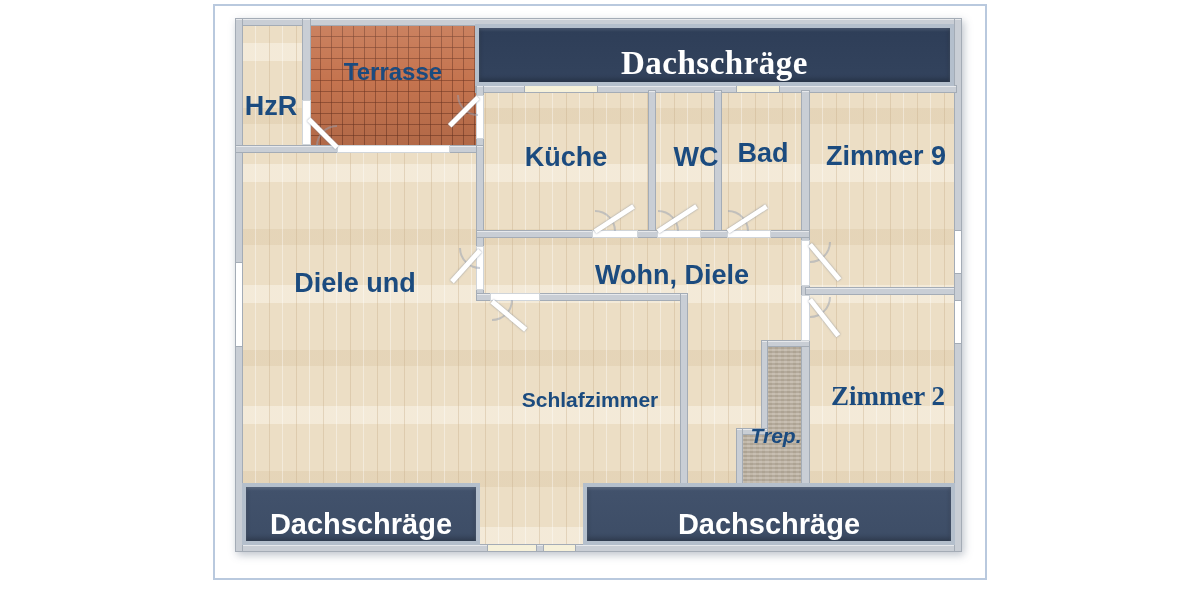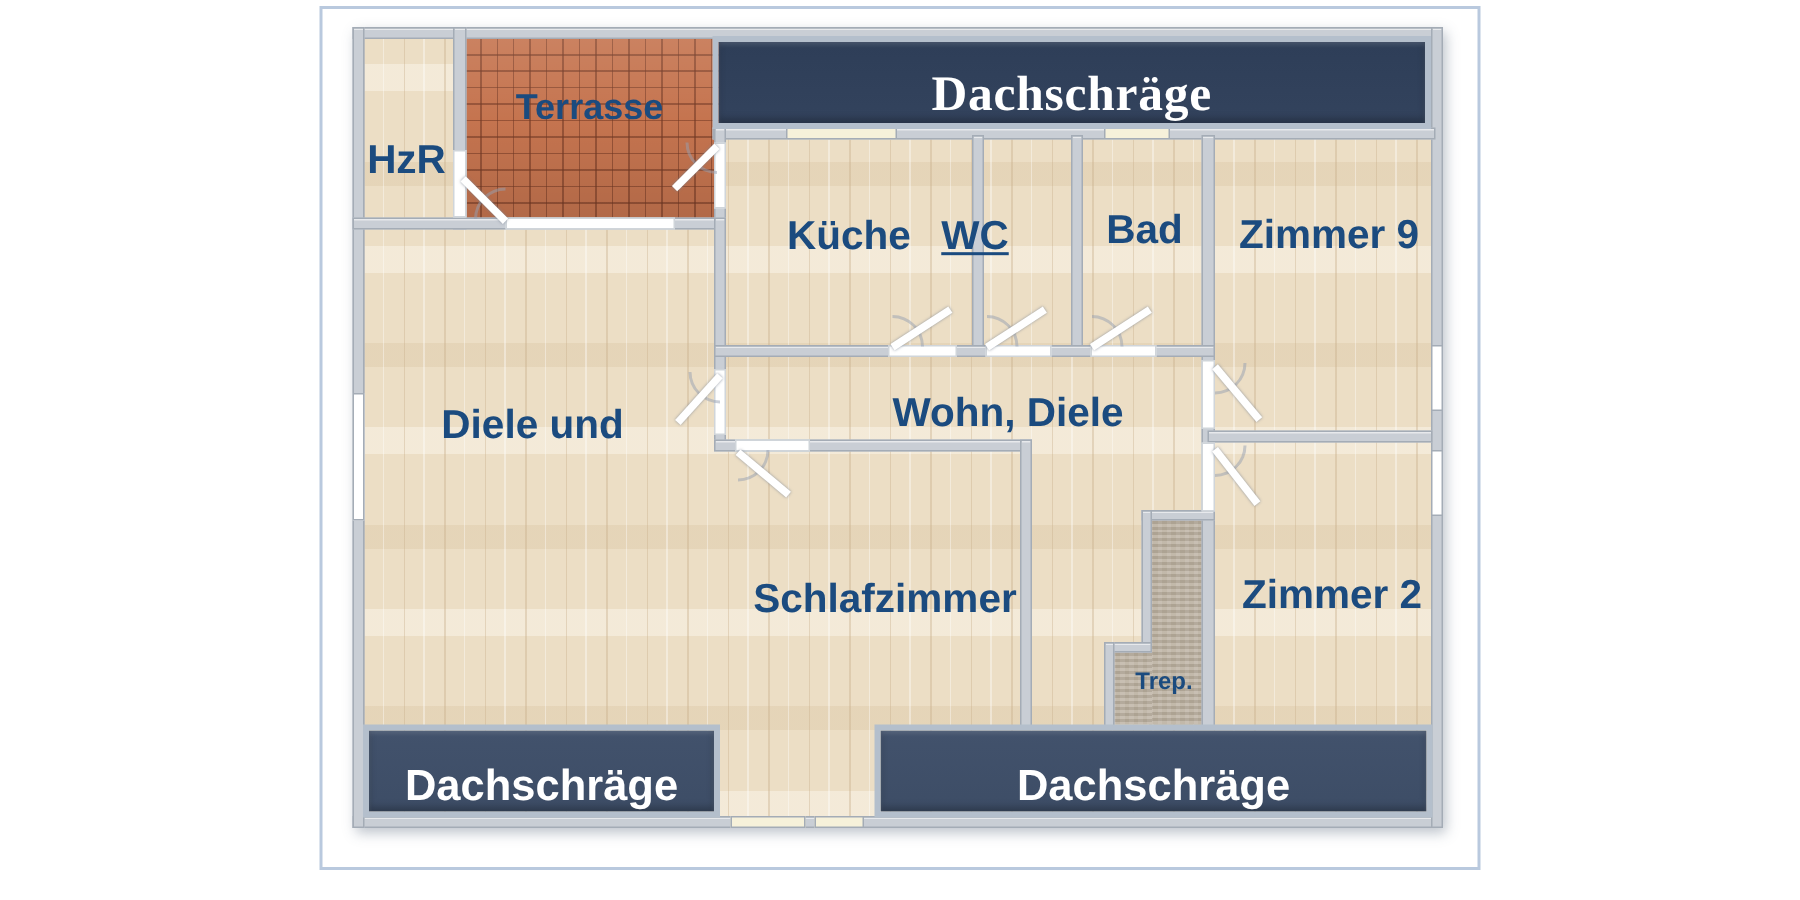--- a/index.html
+++ b/index.html
@@ -135,24 +135,24 @@
   <div class="leaf" style="left:658px;top:229px;width:46px;transform:rotate(-33deg);"></div>
   <div class="leaf" style="left:728px;top:229px;width:46px;transform:rotate(-33deg);"></div>
   <div class="leaf" style="left:480px;top:248px;width:42px;transform:rotate(132deg);"></div>
   <div class="leaf" style="left:492px;top:299px;width:44px;transform:rotate(40deg);"></div>
   <div class="leaf" style="left:810px;top:242px;width:46px;transform:rotate(50deg);"></div>
   <div class="leaf" style="left:810px;top:297px;width:46px;transform:rotate(52deg);"></div>
 
   <div class="rlabel" style="left:271px;top:91px;font-size:27px;margin-top:16px;">HzR</div>
   <div class="rlabel" style="left:393px;top:72px;font-size:24px;">Terrasse</div>
   <div class="rlabel" style="left:566px;top:158px;font-size:27px;">Küche</div>
-  <div class="rlabel" style="left:650px;top:158px;font-size:27px;text-decoration:underline;">WC</div>
+  <div class="rlabel" style="left:696px;top:158px;font-size:27px;">WC</div>
   <div class="rlabel" style="left:763px;top:154px;font-size:27px;">Bad</div>
   <div class="rlabel" style="left:886px;top:157px;font-size:27px;">Zimmer 9</div>
   <div class="rlabel" style="left:355px;top:284px;font-size:27px;">
     <div>Diele und</div>
   </div>
   <div class="rlabel" style="left:672px;top:276px;font-size:27px;">Wohn, Diele</div>
-  <div class="rlabel" style="left:590px;top:400px;font-size:27px;">Schlafzimmer</div>
-  <div class="rlabel" style="left:888px;top:397px;font-size:27px;">Zimmer 2</div>
-  <div class="rlabel" style="left:776px;top:455px;font-size:16px;">Trep.</div>
+  <div class="rlabel" style="left:590px;top:400px;font-size:21px;">Schlafzimmer</div>
+  <div class="rlabel" style="left:888px;top:397px;font-size:27px;font-family:Liberation Serif, serif;">Zimmer 2</div>
+  <div class="rlabel" style="left:776px;top:436px;font-size:21px;font-style:italic;">Trep.</div>
 
 </div>
 
 </body></html>

